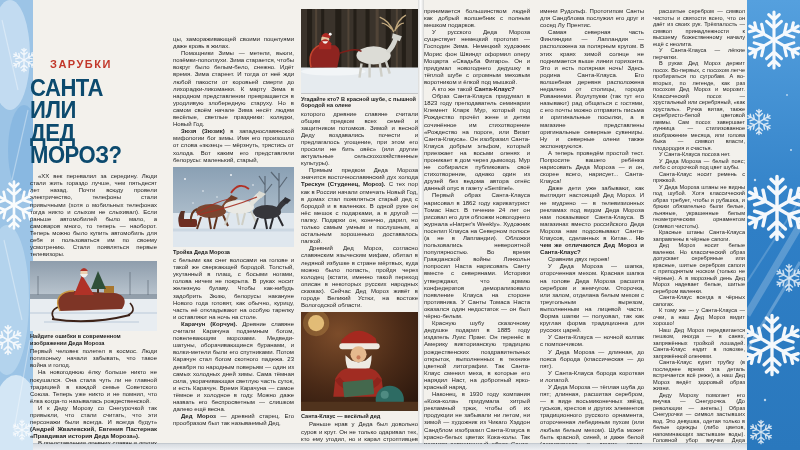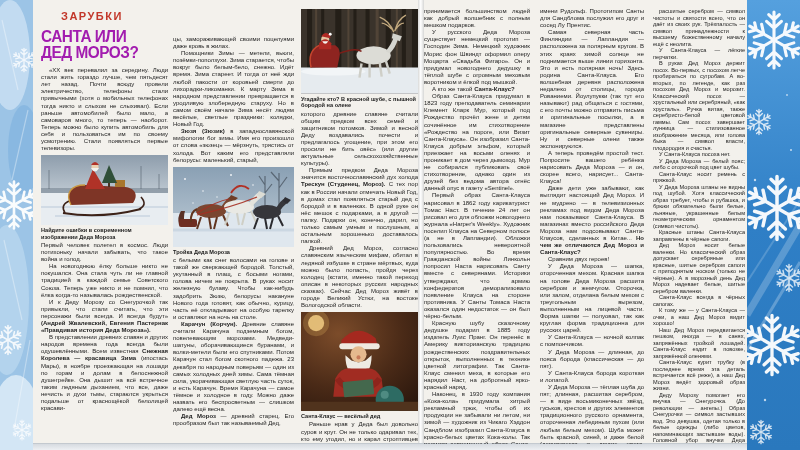--- a/index.html
+++ b/index.html
@@ -9,33 +9,33 @@
   .frost-left{left:0;width:33px;}
   .frost-right{right:0;width:53px;}
   .frost svg{display:block;width:100%;height:100%;}
   
   .gutter{position:absolute;left:418px;top:0;width:6px;height:450px;
           background:linear-gradient(90deg,rgba(110,120,132,.20),#ffffff 45%,rgba(110,120,132,.22));}
   .page-bottom{position:absolute;left:33px;right:53px;bottom:0;height:6px;
           background:linear-gradient(#d6dbe0,#edf0f3);border-top:1px solid #c3c9cf;}
   
   .col{position:absolute;top:0;bottom:6px;overflow:hidden;}
-  #col1{left:41px;width:127px;}
+  #col1{left:30px;width:127px;margin-top:48px;}
   #col2{left:173px;width:121px;padding-top:36px;}
   #col3{left:301px;width:117px;padding-top:6px;}
   #col4{left:424px;width:106px;padding-top:8px;}
   #col5{left:540px;width:104px;padding-top:8px;}
   #col6{left:653px;width:92px;padding-top:8px;}
   p.body{margin:0;font-size:6px;line-height:7.1px;text-align:justify;color:#232323;text-indent:8px;}
   #col6 p.body{font-size:5.6px;line-height:6.5px;text-indent:6px;}
   p.noind{text-indent:0;}
   .b{font-weight:bold;}
   
   .kicker{margin:10px 0 0 20px;font-size:11px;font-weight:bold;letter-spacing:1.5px;color:#c2372a;}
-  h1.title{margin:7px 0 7px;font-size:16px;line-height:.97;font-weight:bold;color:#a21caf;letter-spacing:-.5px;}
+  h1.title{margin:7px 0 7px;font-size:23px;line-height:.97;font-weight:bold;color:#0c4a6e;letter-spacing:-.5px;}
   h1.title span{display:inline-block;transform:scaleX(.96);transform-origin:left;}
   
   figure{margin:3px 0 2px;}
   figure svg{display:block;width:100%;height:auto;}
   figcaption{font-size:5.6px;line-height:6.4px;font-weight:bold;color:#1c1c1c;margin-top:2px;text-align:left;}
 </style>
 </head>
 <body>
 
 <svg width="0" height="0" style="position:absolute" aria-hidden="true">

